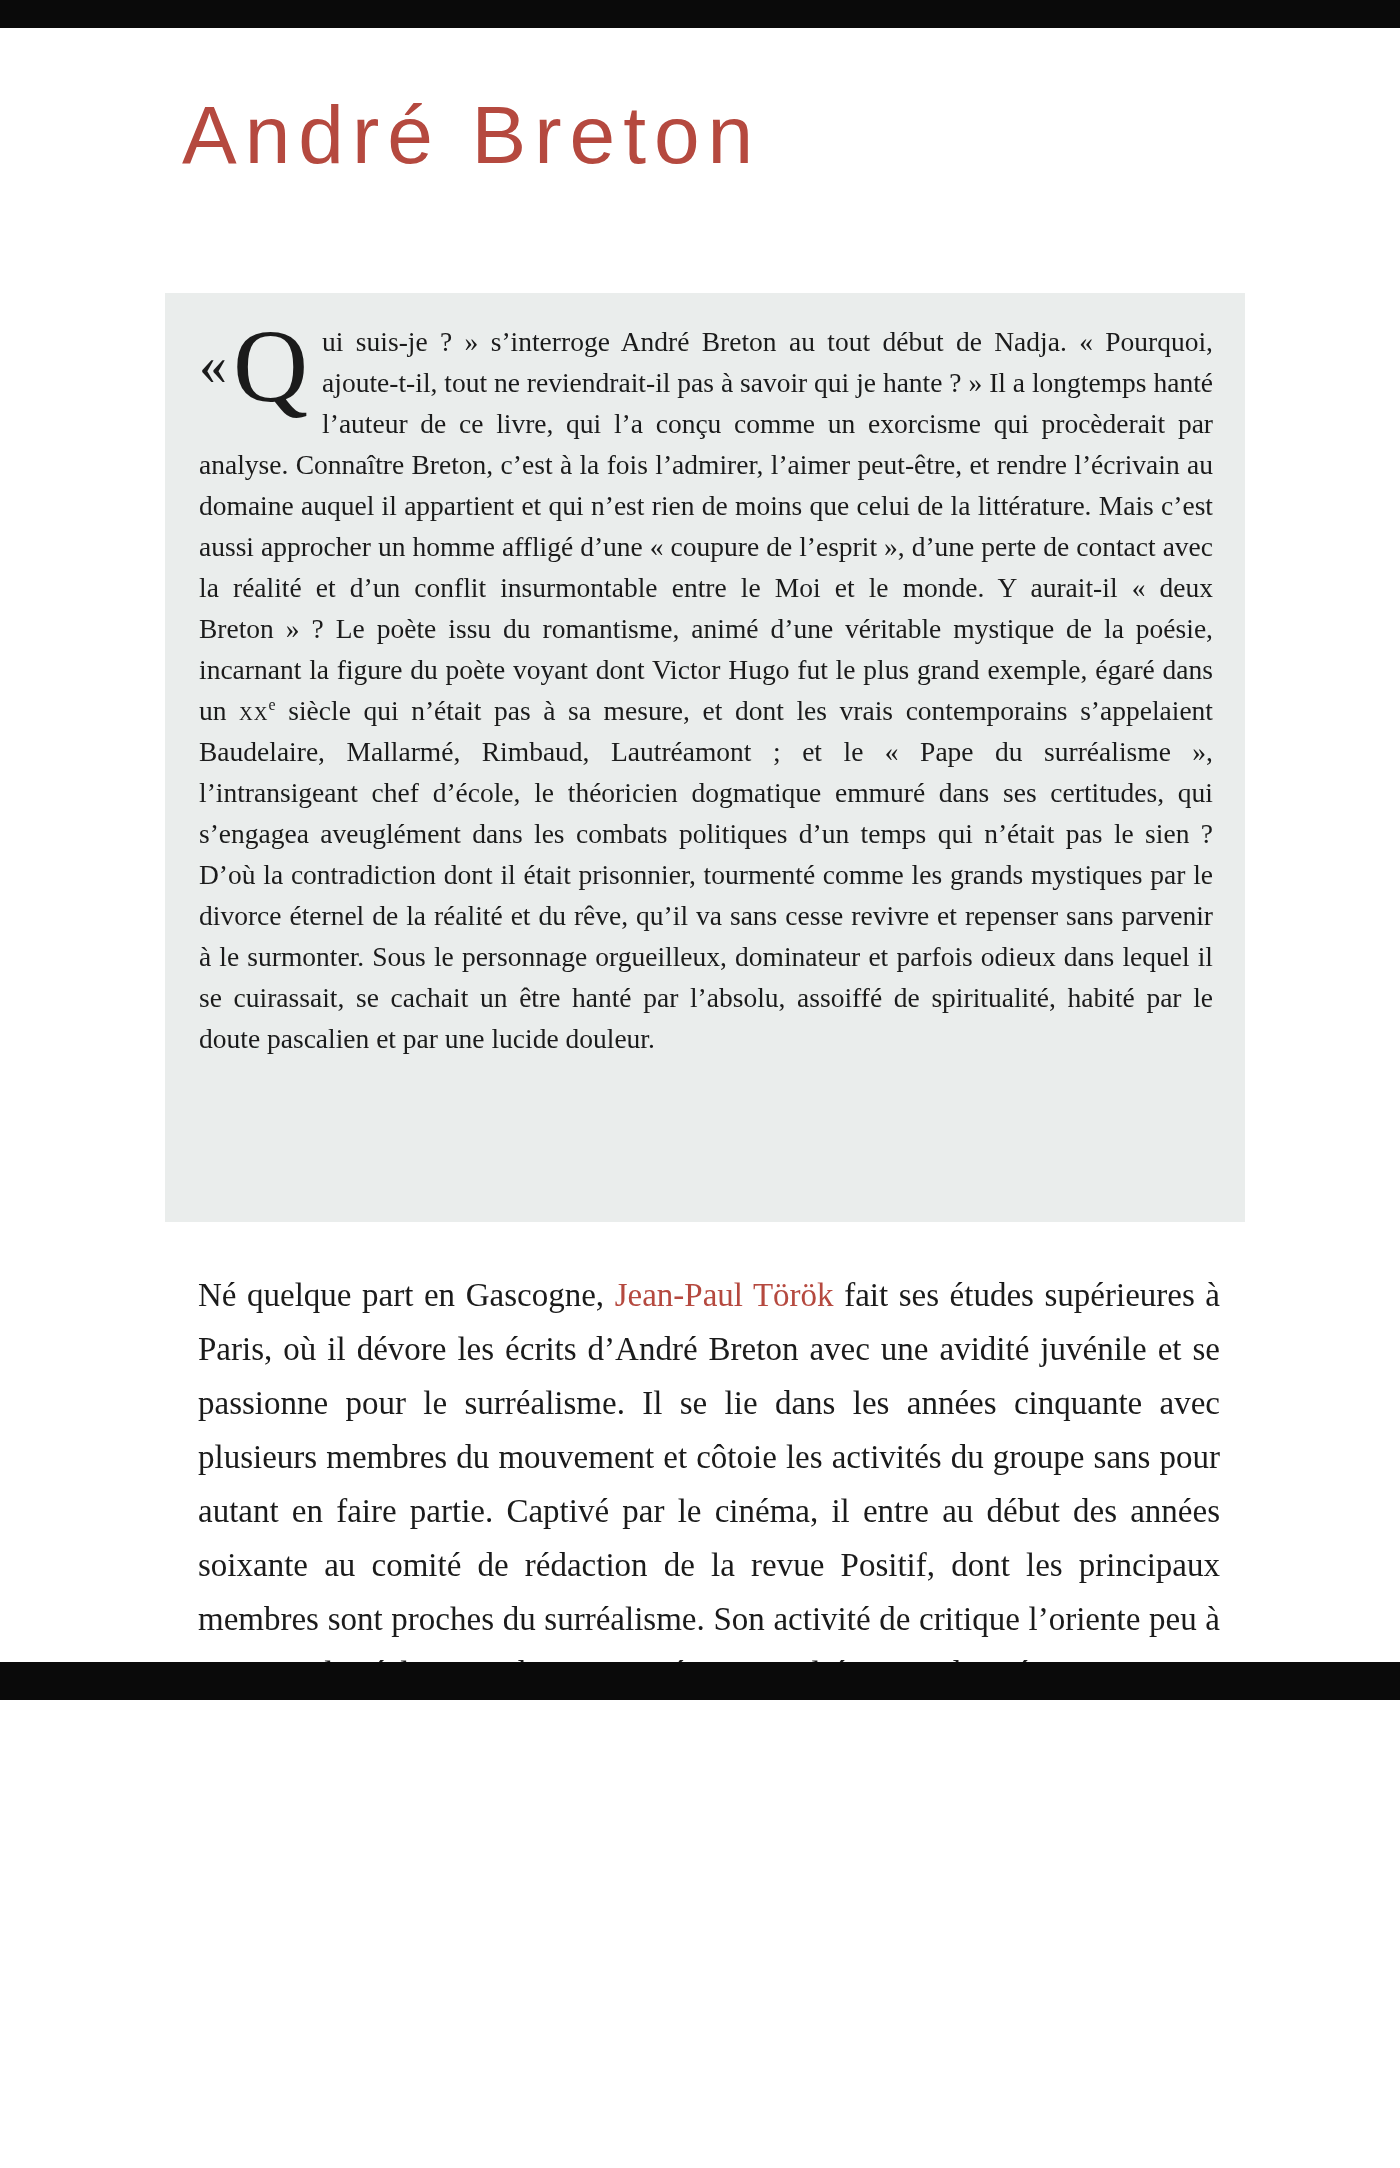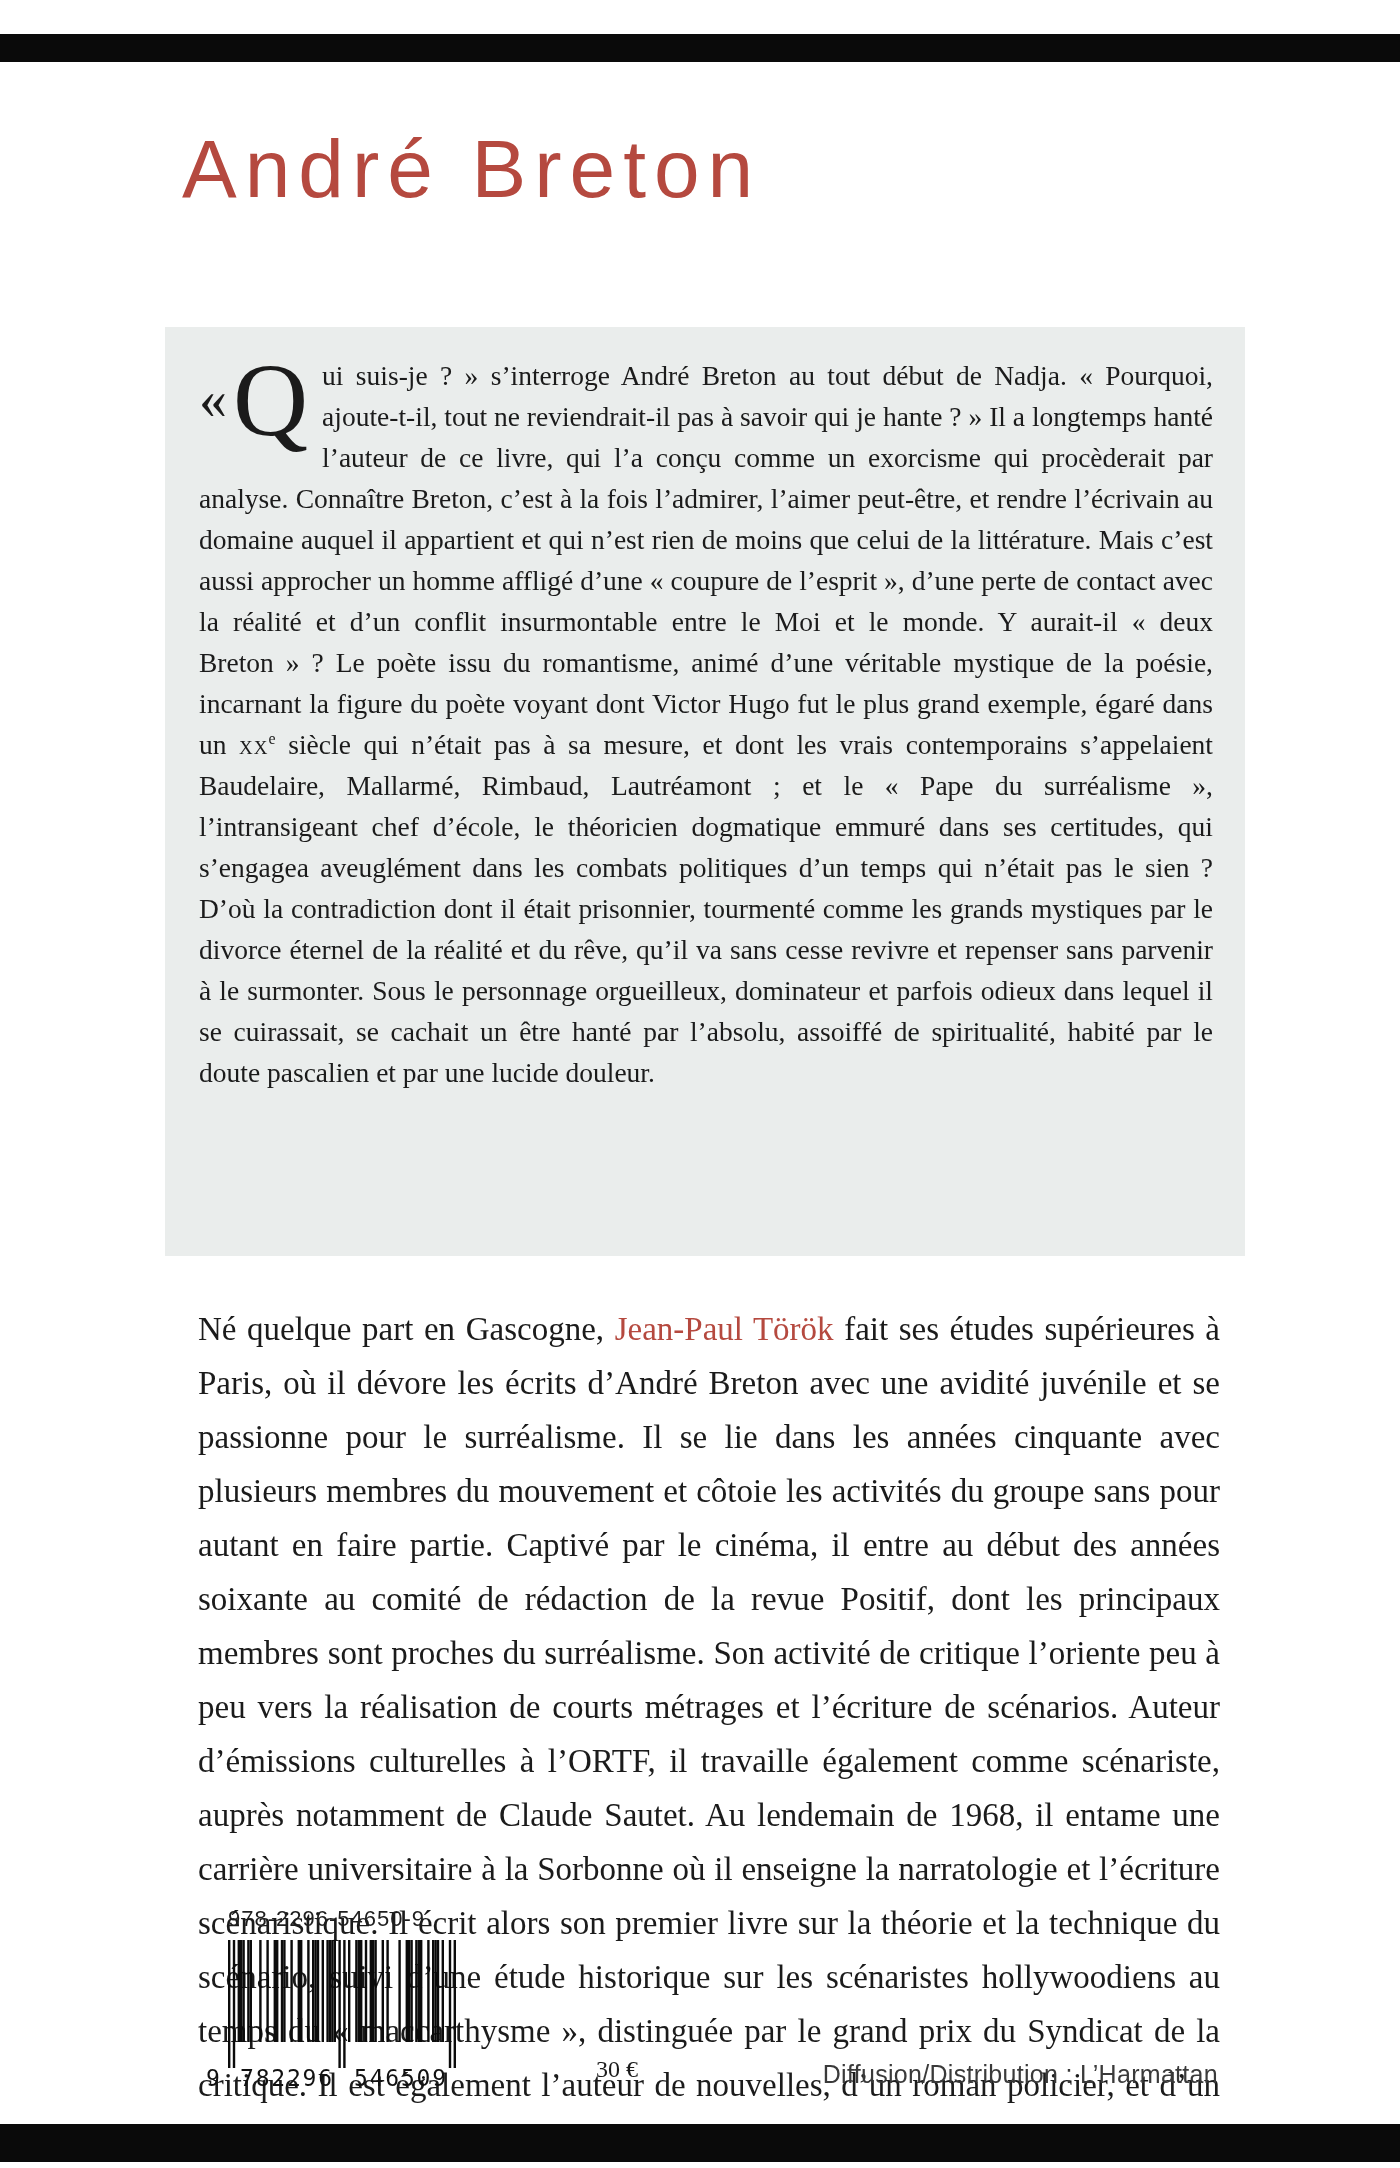--- a/index.html
+++ b/index.html
@@ -1,24 +1,23 @@
 <!DOCTYPE html>
 <html lang="fr" style="--accent: #b5493f; --subtitle: #8e9090; --quote_bg: #eaedec; --text: #1b1b1b;"><head>
 <meta charset="utf-8">
 <style>
   * { margin:0; padding:0; box-sizing:border-box; }
   html, body { background:#ffffff; }
   .page {
     position:relative;
-    width:1400px; height:2128px;
+    width:1400px; height:1700px;
     background:#ffffff;
     overflow:hidden;
     font-family:"Liberation Serif", serif;
     color:var(--text, #1b1b1b);
-    margin-top:34px;
   }
   .band { position:absolute; left:0; width:100%; background:#0a0a0a; }
   .band-top { top:0; height:28px; }
   .band-bottom { bottom:0; height:38px; }
 
   
   .header { position:absolute; left:182px; top:92px; font-family:"Liberation Sans", sans-serif; }
   .title {
     font-size:82px; font-weight:300; letter-spacing:8px;
     color:var(--accent, #b5493f); line-height:1.05;

